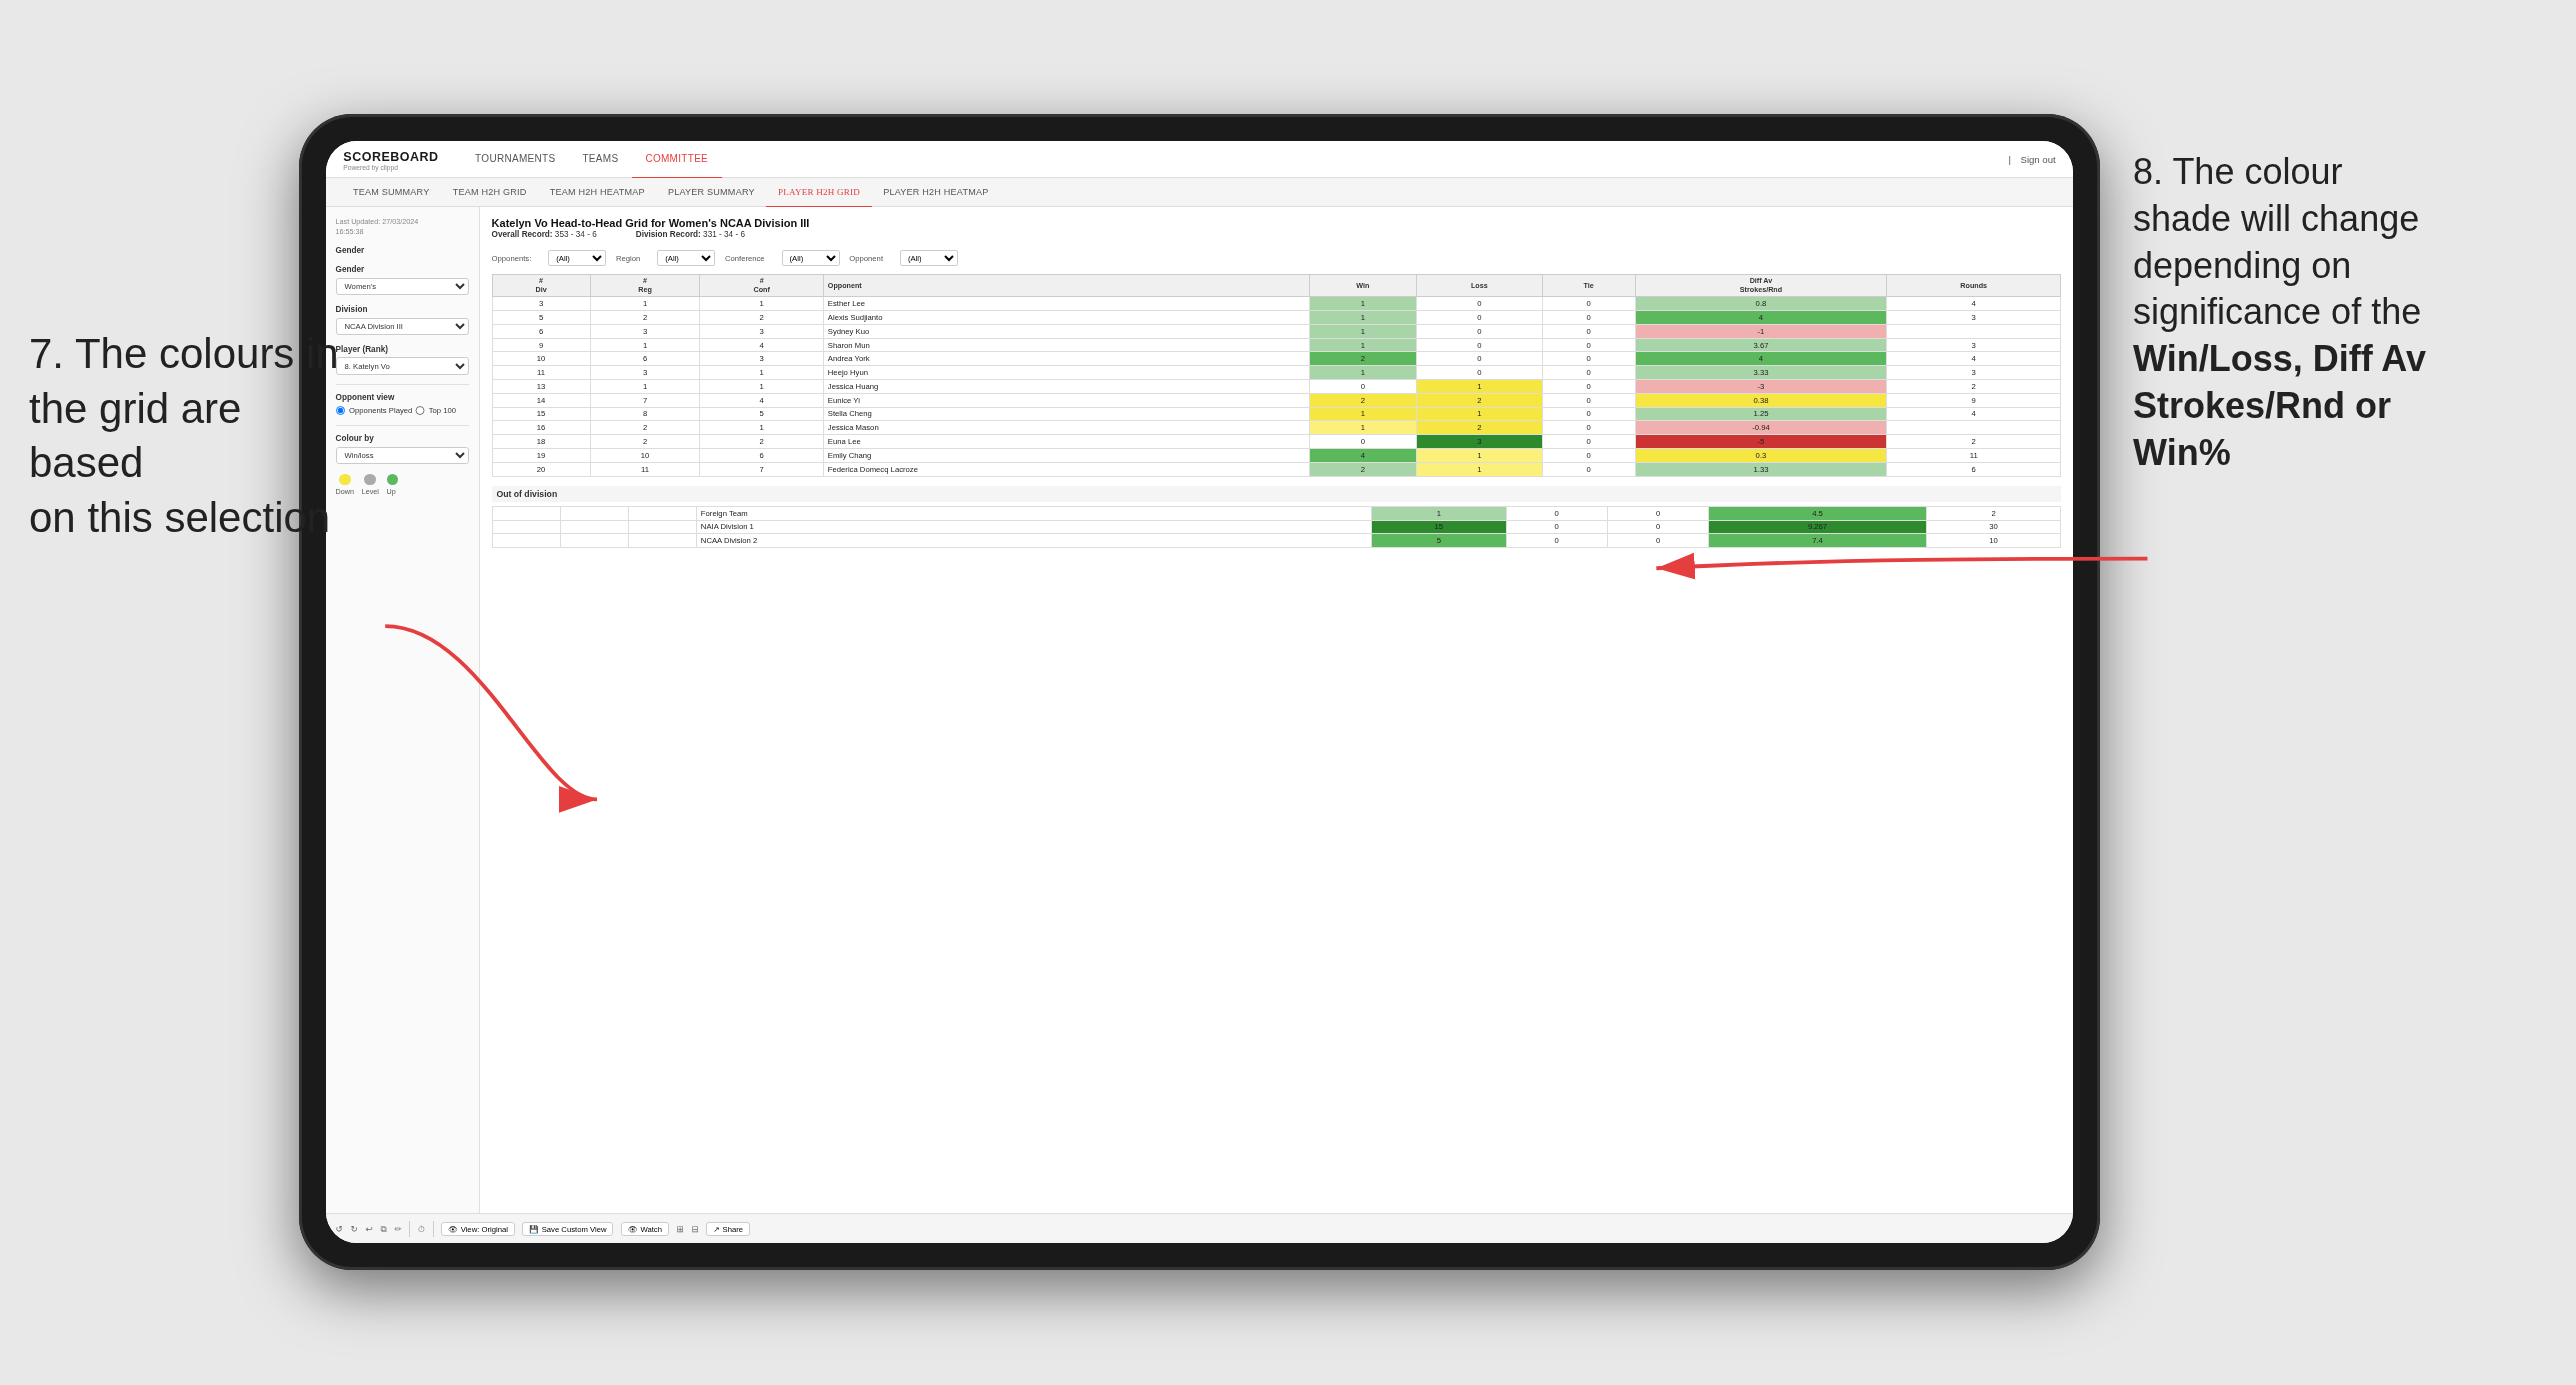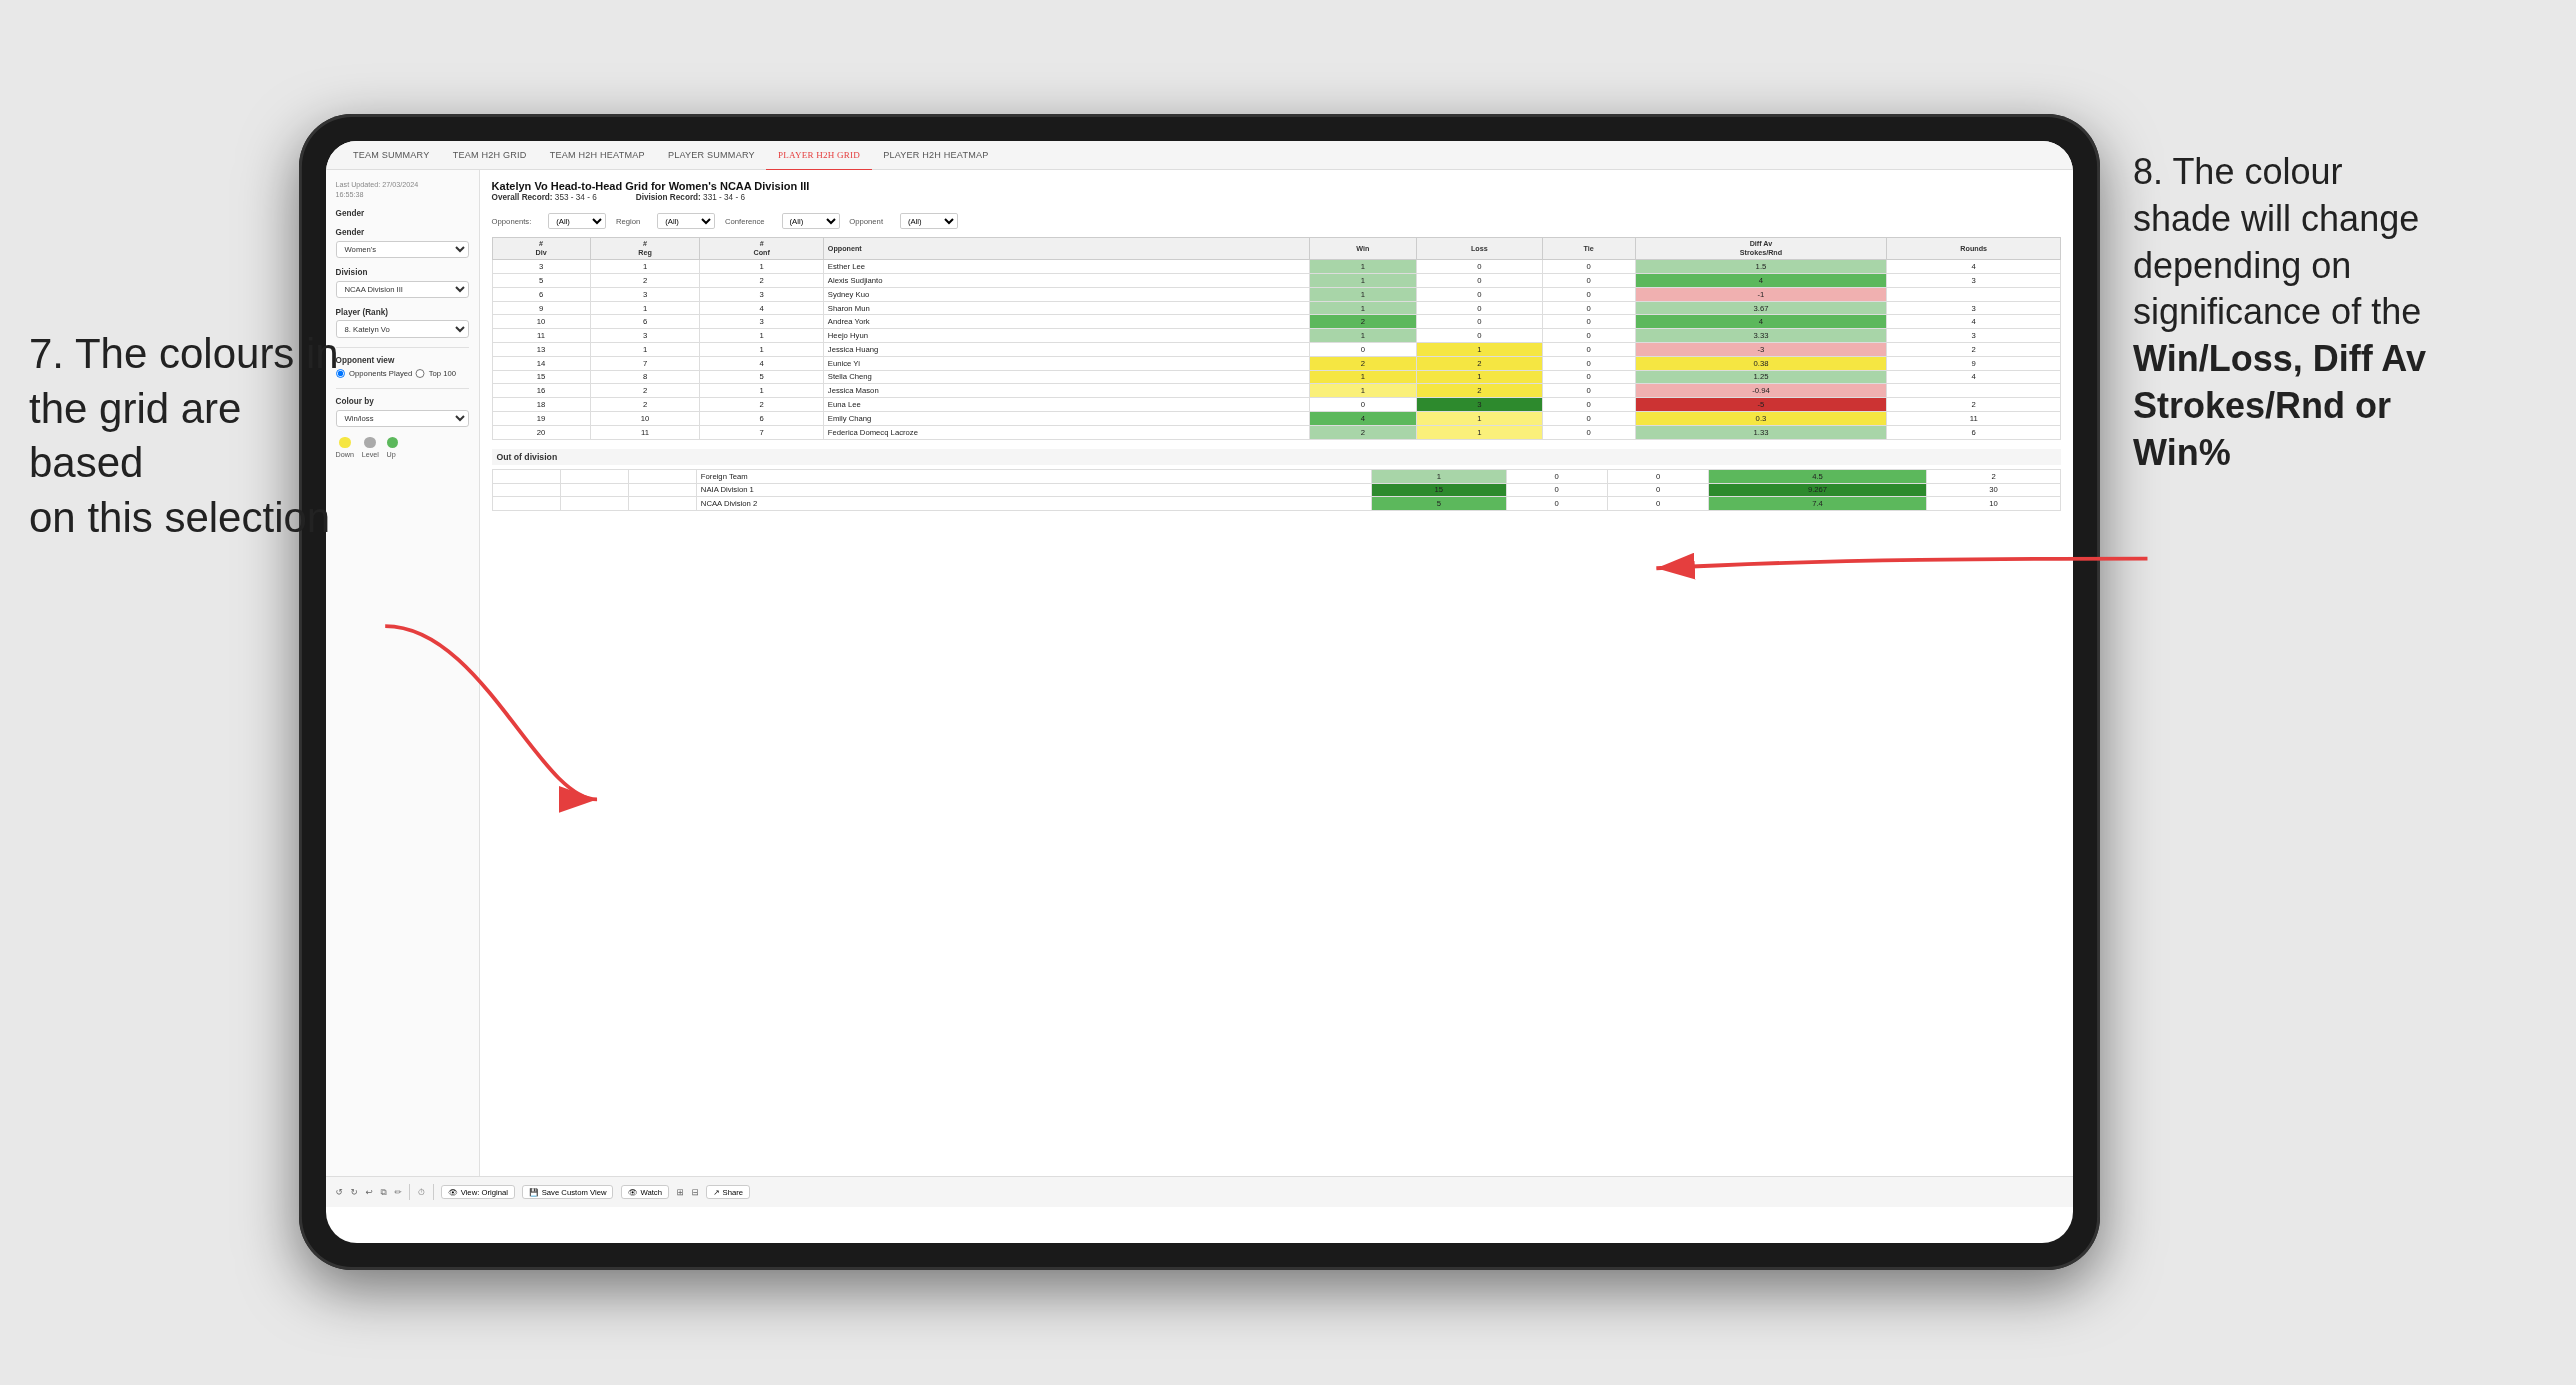--- a/index.html
+++ b/index.html
@@ -395,20 +395,37 @@
       color: #666;
       cursor: pointer;
     }
   </style>
 </head>
 <body>
 
 <div class="tablet-frame">
   <div class="tablet-screen">
 
+    <div class="app-header">
+      <div class="logo-area">
+        <div>
+          <span class="logo-text">SCOREBOARD</span>
+          <span class="logo-sub">Powered by clippd</span>
+        </div>
+      </div>
+      <div class="nav-items">
+        <div class="nav-item">TOURNAMENTS</div>
+        <div class="nav-item">TEAMS</div>
+        <div class="nav-item active">COMMITTEE</div>
+      </div>
+      <div class="header-right">
+        <span>|</span>
+        <span>Sign out</span>
+      </div>
+    </div>
 
     <div class="sub-nav">
       <div class="sub-nav-item">TEAM SUMMARY</div>
       <div class="sub-nav-item">TEAM H2H GRID</div>
       <div class="sub-nav-item">TEAM H2H HEATMAP</div>
       <div class="sub-nav-item">PLAYER SUMMARY</div>
       <div class="sub-nav-item active">PLAYER H2H GRID</div>
       <div class="sub-nav-item">PLAYER H2H HEATMAP</div>
     </div>
 
@@ -534,21 +551,21 @@
           </thead>
           <tbody id="main-tbody">
           <tr>
                 <td>3</td>
                 <td>1</td>
                 <td>1</td>
                 <td class="name-cell">Esther Lee</td>
                 <td class="cell-green-light">1</td>
                 <td class="cell-white">0</td>
                 <td class="cell-white">0</td>
-                <td class="cell-green-light">1.5</td>
+                <td class="cell-green-light">0.8</td>
                 <td>4</td>
               </tr>
               <tr>
                 <td>5</td>
                 <td>2</td>
                 <td>2</td>
                 <td class="name-cell">Alexis Sudjianto</td>
                 <td class="cell-green-light">1</td>
                 <td class="cell-white">0</td>
                 <td class="cell-white">0</td>

